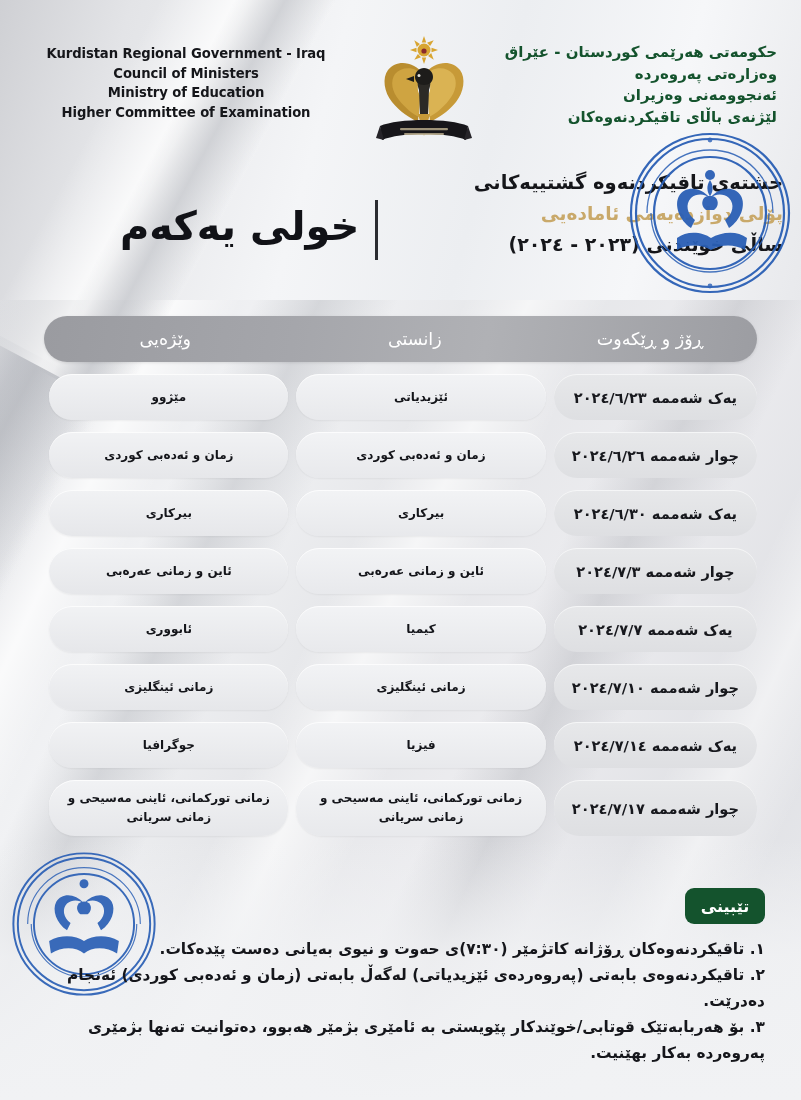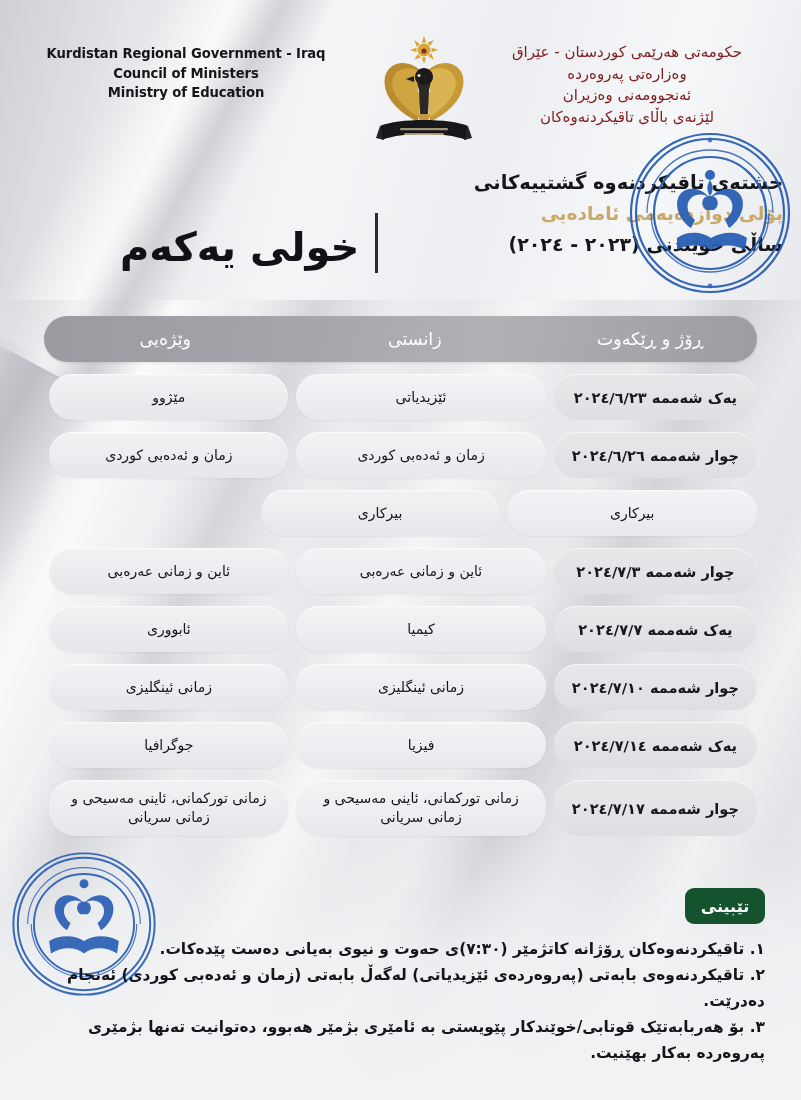--- a/index.html
+++ b/index.html
@@ -97,26 +97,25 @@
     font-size: 13.2px;
     line-height: 19.5px;
     font-weight: 600;
     letter-spacing: -0.1px;
   }
   .header-ku {
     position: absolute;
     right: 24px;
     top: 42px;
     width: 300px;
-    text-align: center;
     direction: rtl;
-    color: #7f1d1d;
+    color: #14532d;
     font-size: 15px;
     line-height: 21.5px;
-    font-weight: 400;
+    font-weight: 700;
   }
   .emblem {
     position: absolute;
     left: 362px;
     top: 30px;
     width: 124px;
     height: 122px;
   }
 
   
@@ -143,23 +142,23 @@
   }
   .title-line3 {
     font-size: 19px;
     font-weight: 700;
     color: #15161a;
     line-height: 31px;
   }
   .round-wrap {
     position: absolute;
     left: 120px;
-    top: 213px;
-    display: flex;
-    align-items: flex-end;
+    top: 200px;
+    display: flex;
+    align-items: flex-start;
     gap: 16px;
     direction: rtl;
   }
   .round-text {
     font-size: 40px;
     font-weight: 700;
     color: #111217;
     letter-spacing: 0px;
     line-height: 52px;
   }
@@ -228,22 +227,22 @@
     height: 46px;
   }
   .trow.tall { height: 56px; }
   .cell {
     height: 100%;
     border-radius: 26px;
     display: flex;
     align-items: center;
     justify-content: center;
     text-align: center;
-    font-size: 14px;
-    font-weight: 400;
+    font-size: 12px;
+    font-weight: 700;
     color: #14151a;
     padding: 0 8px;
     box-sizing: border-box;
     line-height: 19px;
   }
   .cell-date {
     width: 28.5%;
     background: linear-gradient(180deg, #e7e8ea 0%, #dedfe2 100%);
     color: #17181d;
     font-size: 14.6px;
@@ -311,20 +310,21 @@
   <div class="bg-header-streak"></div>
   <div class="bg-header-streak2"></div>
   <div class="bottom-fade"></div>
 
   <div class="header">
 
     <div class="header-en">
       <div>Kurdistan Regional Government - Iraq</div>
       <div>Council of Ministers</div>
       <div>Ministry of Education</div>
+      <div>Higher Committee of Examination</div>
     </div>
 
     <div class="header-ku">
       <div>حکومەتی هەرێمی کوردستان - عێراق</div>
       <div>وەزارەتی پەروەردە</div>
       <div>ئەنجوومەنی وەزیران</div>
       <div>لێژنەی باڵای تاقیکردنەوەکان</div>
     </div>
 
     <svg class="emblem" viewBox="0 0 124 122">
@@ -434,20 +434,21 @@
       <div class="cell cell-lit">مێژوو</div>
     </div>
 
     <div class="trow">
       <div class="cell cell-date">چوار شەممە ٢٠٢٤/٦/٢٦</div>
       <div class="cell cell-sci">زمان و ئەدەبی کوردی</div>
       <div class="cell cell-lit">زمان و ئەدەبی کوردی</div>
     </div>
 
     <div class="trow">
+      <div class="cell cell-date">یەک شەممە ٢٠٢٤/٦/٣٠</div>
       <div class="cell cell-sci">بیرکاری</div>
       <div class="cell cell-lit">بیرکاری</div>
     </div>
 
     <div class="trow">
       <div class="cell cell-date">چوار شەممە ٢٠٢٤/٧/٣</div>
       <div class="cell cell-sci">ئاین و زمانی عەرەبی</div>
       <div class="cell cell-lit">ئاین و زمانی عەرەبی</div>
     </div>
 

